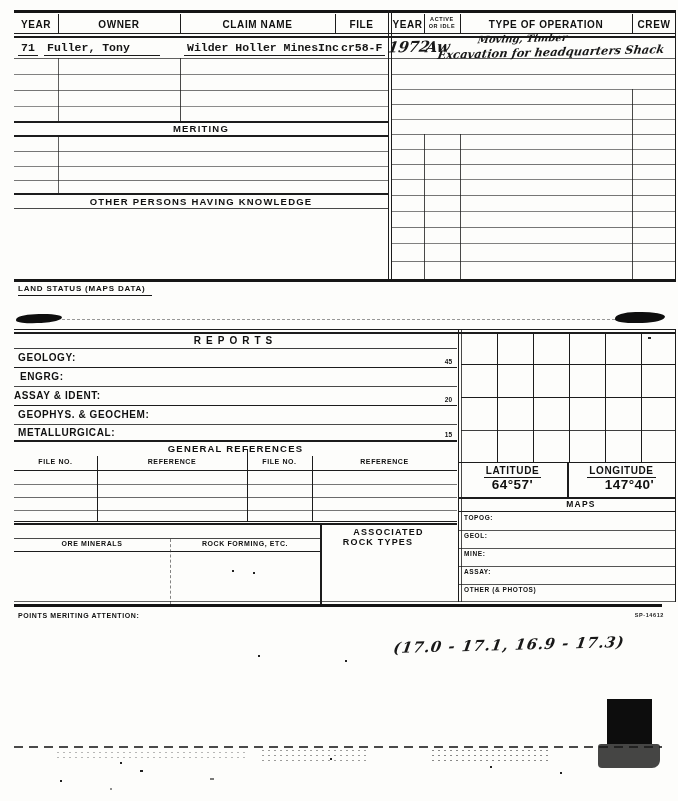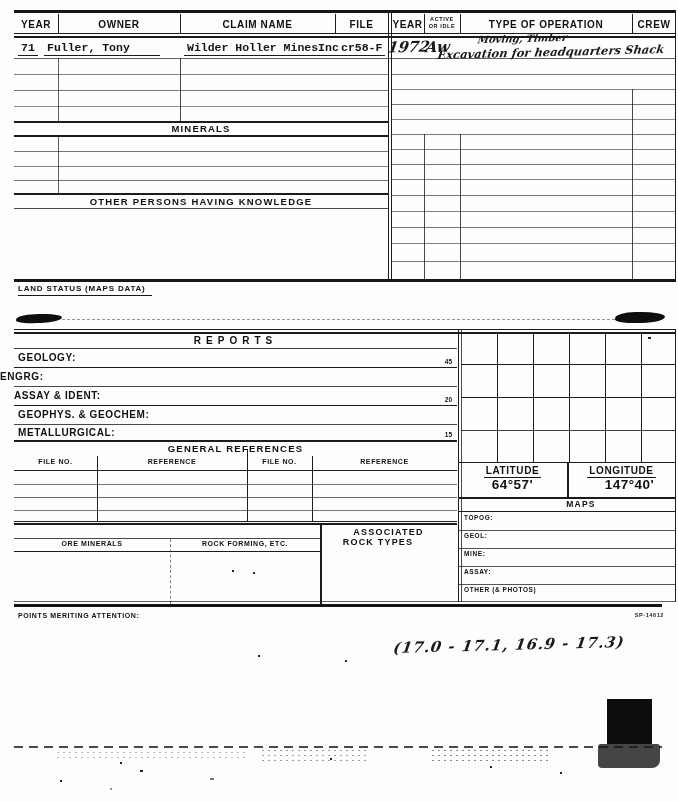--- a/index.html
+++ b/index.html
@@ -62,21 +62,21 @@
   <div class="hand" style="top:45px;left:438px;font-size:11.5px;">Excavation for headquarters Shack</div>
   <div class="hl" style="top:58px;left:14px;width:662px;opacity:.7;"></div>
 
   <div class="hl" style="top:74px;left:14px;width:374px;opacity:.55;"></div>
   <div class="hl" style="top:90px;left:14px;width:374px;opacity:.6;"></div>
   <div class="hl" style="top:106px;left:14px;width:374px;opacity:.5;"></div>
   <div class="vl" style="top:58px;left:58px;height:64px;opacity:.7;"></div>
   <div class="vl" style="top:58px;left:180px;height:64px;opacity:.8;"></div>
 
   <div class="hl" style="top:121px;left:14px;width:374px;height:1.5px;"></div>
-  <div class="band" style="top:123px;left:14px;width:374px;">MINERALS</div>
+  <div class="band" style="top:123px;left:14px;width:374px;">MERITING</div>
   <div class="hl" style="top:135px;left:14px;width:374px;height:1.5px;"></div>
   <div class="hl" style="top:151px;left:14px;width:374px;opacity:.6;"></div>
   <div class="hl" style="top:166px;left:14px;width:374px;opacity:.55;"></div>
   <div class="hl" style="top:180px;left:14px;width:374px;opacity:.6;"></div>
   <div class="vl" style="top:137px;left:58px;height:57px;opacity:.7;"></div>
   <div class="hl" style="top:193px;left:14px;width:374px;height:1.5px;"></div>
 
   <div class="band" style="top:196px;left:14px;width:374px;">OTHER PERSONS HAVING KNOWLEDGE</div>
   <div class="hl" style="top:208px;left:14px;width:374px;opacity:.8;"></div>
 
@@ -108,21 +108,21 @@
   <div class="hl" style="top:329px;left:14px;width:662px;"></div>
   <div class="hl" style="top:332px;left:14px;width:662px;height:1.5px;"></div>
 
   <div class="band" style="top:335px;left:14px;width:443px;font-size:10px;letter-spacing:5px;">REPORTS</div>
   <div class="hl" style="top:348px;left:14px;width:443px;opacity:.85;"></div>
 
   <div class="lbl" style="top:352px;left:18px;text-align:left;">GEOLOGY:</div>
   <div class="num" style="top:358px;left:430px;">45</div>
   <div class="hl" style="top:367px;left:14px;width:443px;"></div>
 
-  <div class="lbl" style="top:371px;left:0;text-align:left;">ENGRG:</div>
+  <div class="lbl" style="top:371px;left:20px;text-align:left;">ENGRG:</div>
   <div class="num" style="top:377px;left:430px;"></div>
   <div class="hl" style="top:386px;left:14px;width:443px;opacity:.8;"></div>
 
   <div class="lbl" style="top:390px;left:14px;text-align:center;">ASSAY &amp; IDENT:</div>
   <div class="num" style="top:396px;left:430px;">20</div>
   <div class="hl" style="top:405px;left:14px;width:443px;"></div>
 
   <div class="lbl" style="top:409px;left:18px;text-align:left;">GEOPHYS. &amp; GEOCHEM:</div>
   <div class="num" style="top:415px;left:430px;"></div>
   <div class="hl" style="top:424px;left:14px;width:443px;opacity:.8;"></div>

